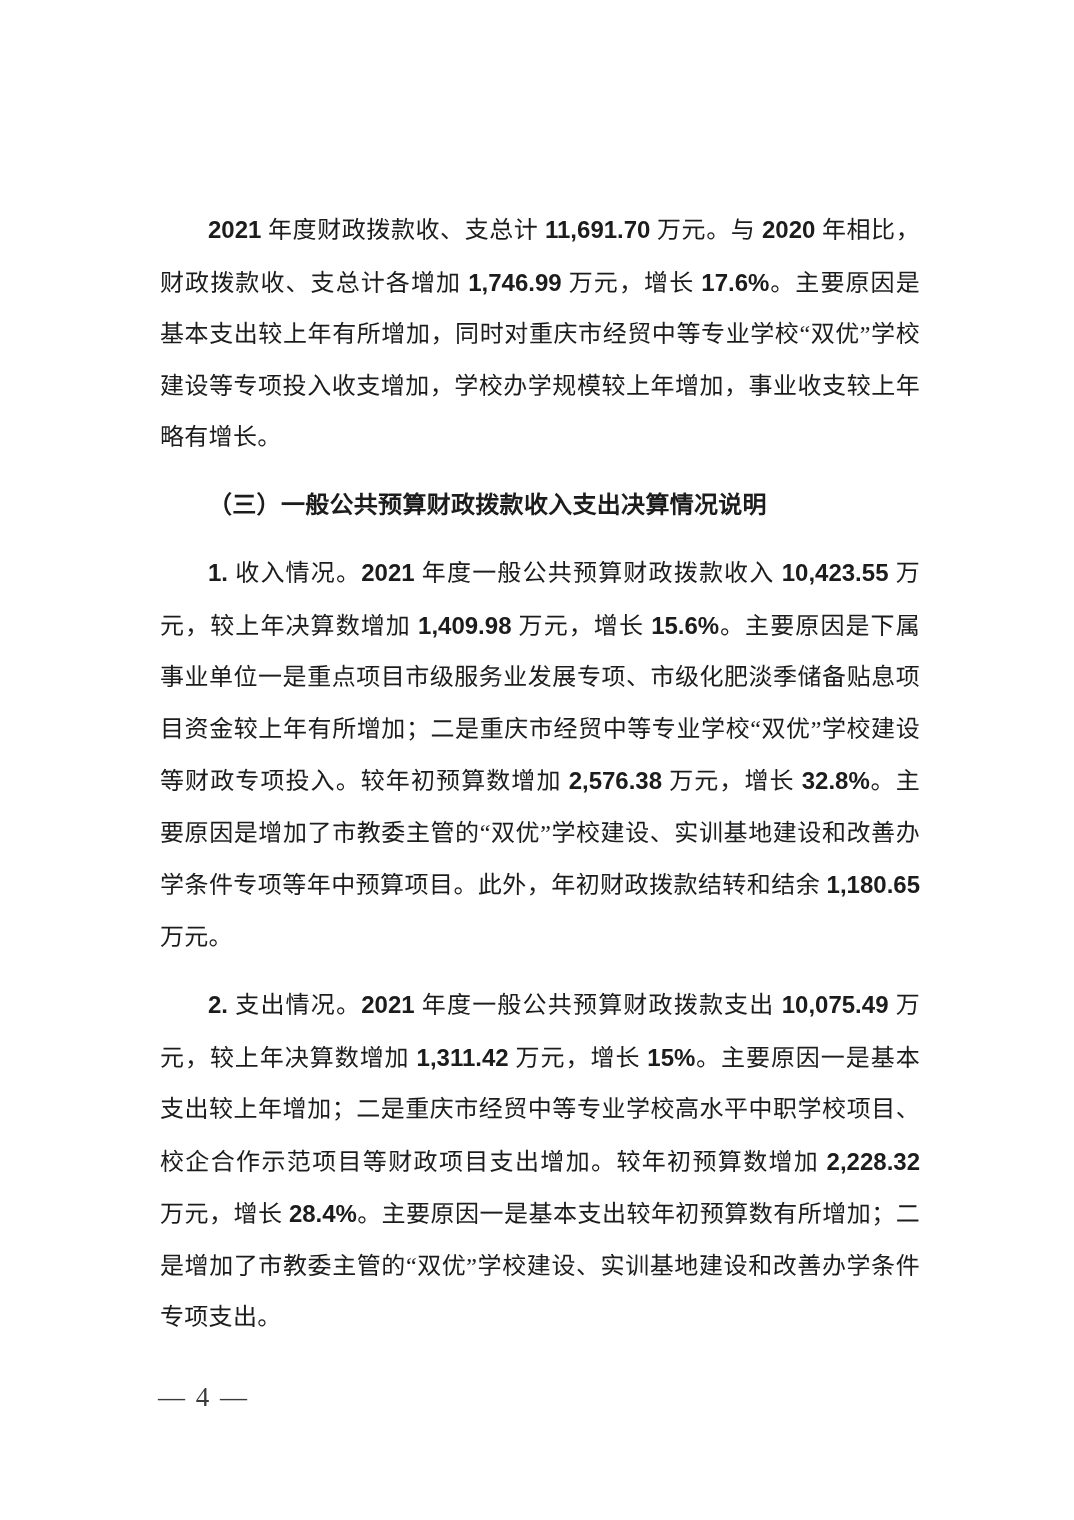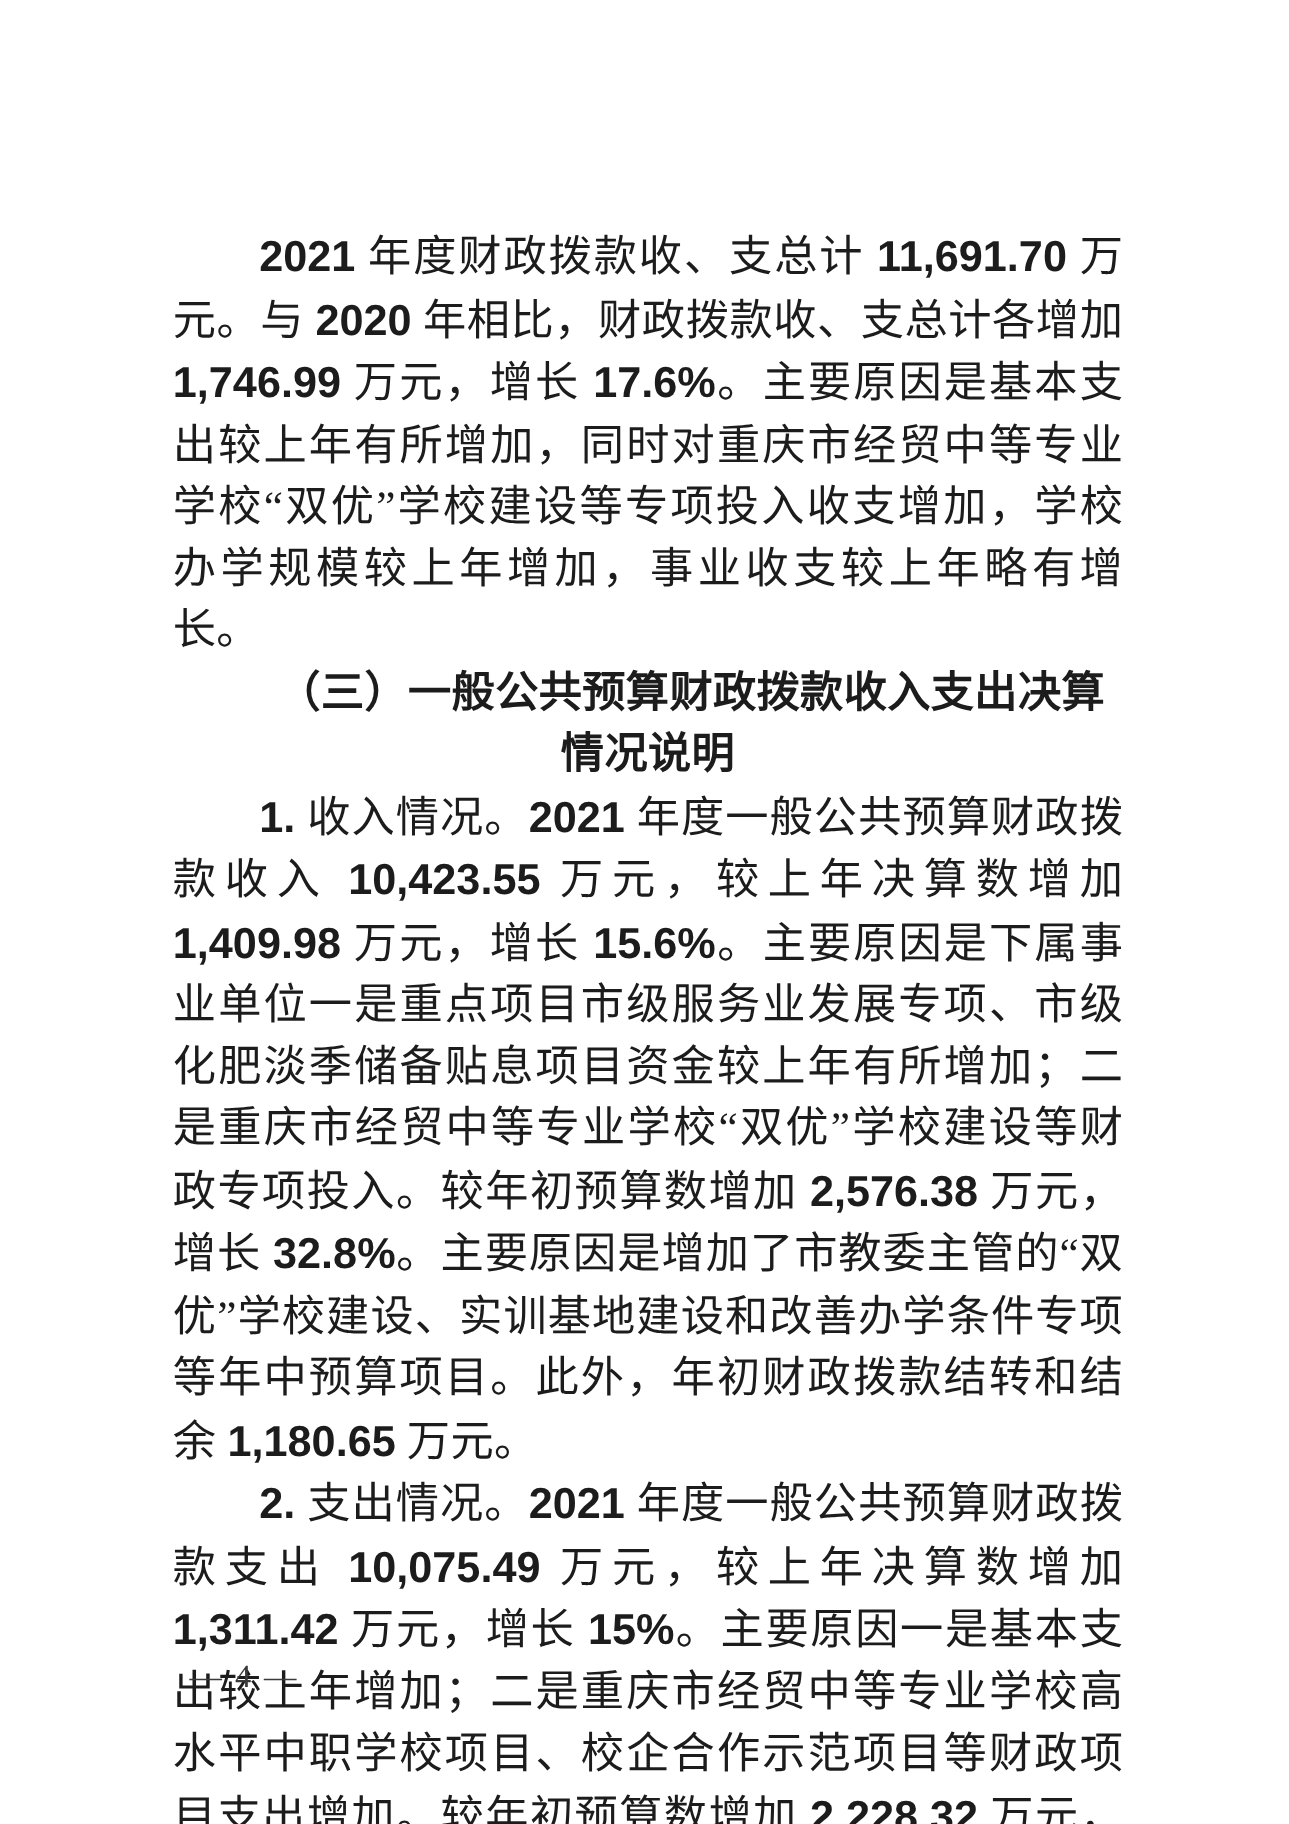--- a/index.html
+++ b/index.html
@@ -16,32 +16,32 @@
     font-family: "Liberation Serif", "DejaVu Serif", serif;
     color: #1c1c1c;
   }
   .text-block {
     position: absolute;
     left: 144px;
     top: 188px;
     width: 792px;
   }
   .para {
-    margin: 0;
-    font-size: 36px;
+    margin: 16px;
+    font-size: 24px;
     line-height: 51.5px;
     text-indent: 2em;
     text-align: justify;
     text-justify: inter-character;
     letter-spacing: 0.3px;
     color: #1c1c1c;
   }
   .para.heading {
     font-weight: bold;
-    text-align: center;
+    text-align: left;
   }
   
   .num {
     font-family: "Liberation Sans", "DejaVu Sans", sans-serif;
     font-weight: 600;
     letter-spacing: 0;
   }
   .footer {
     position: absolute;
     left: 158px;

